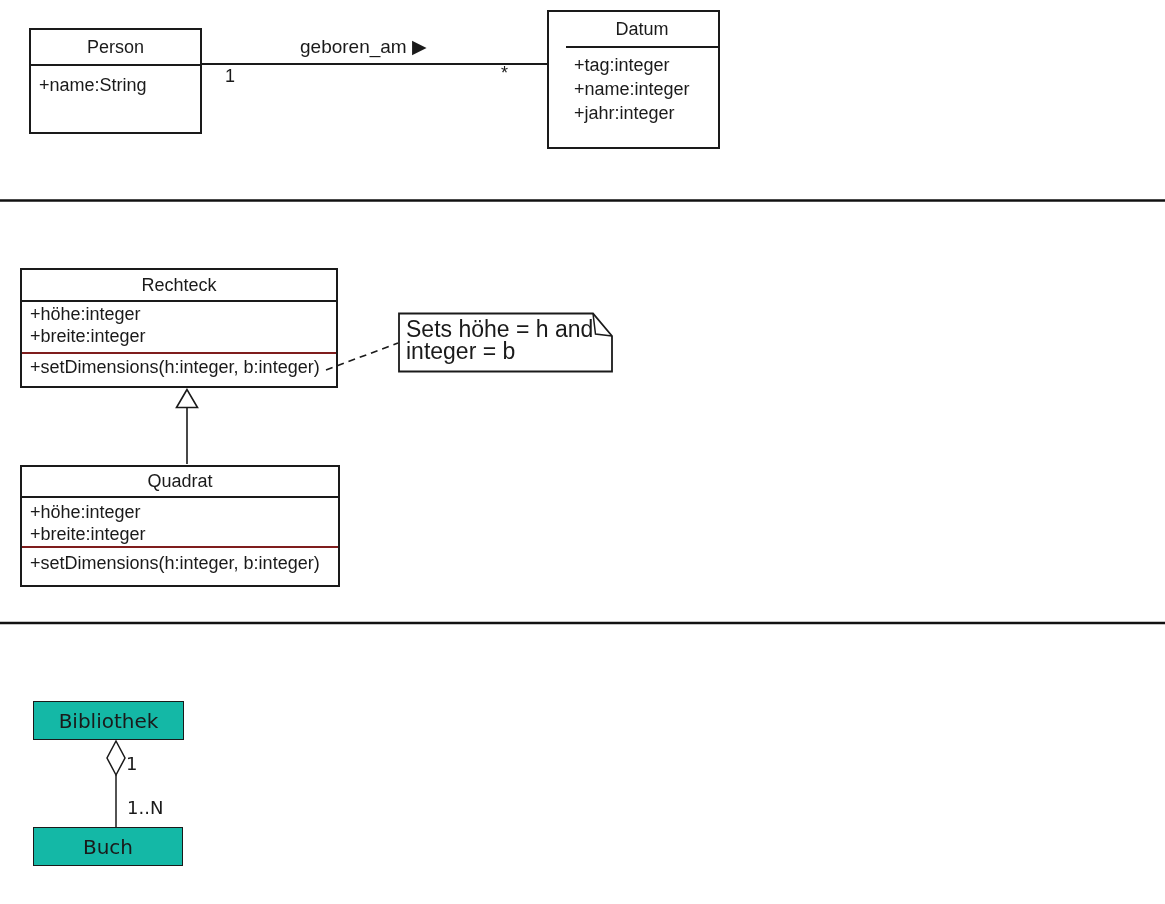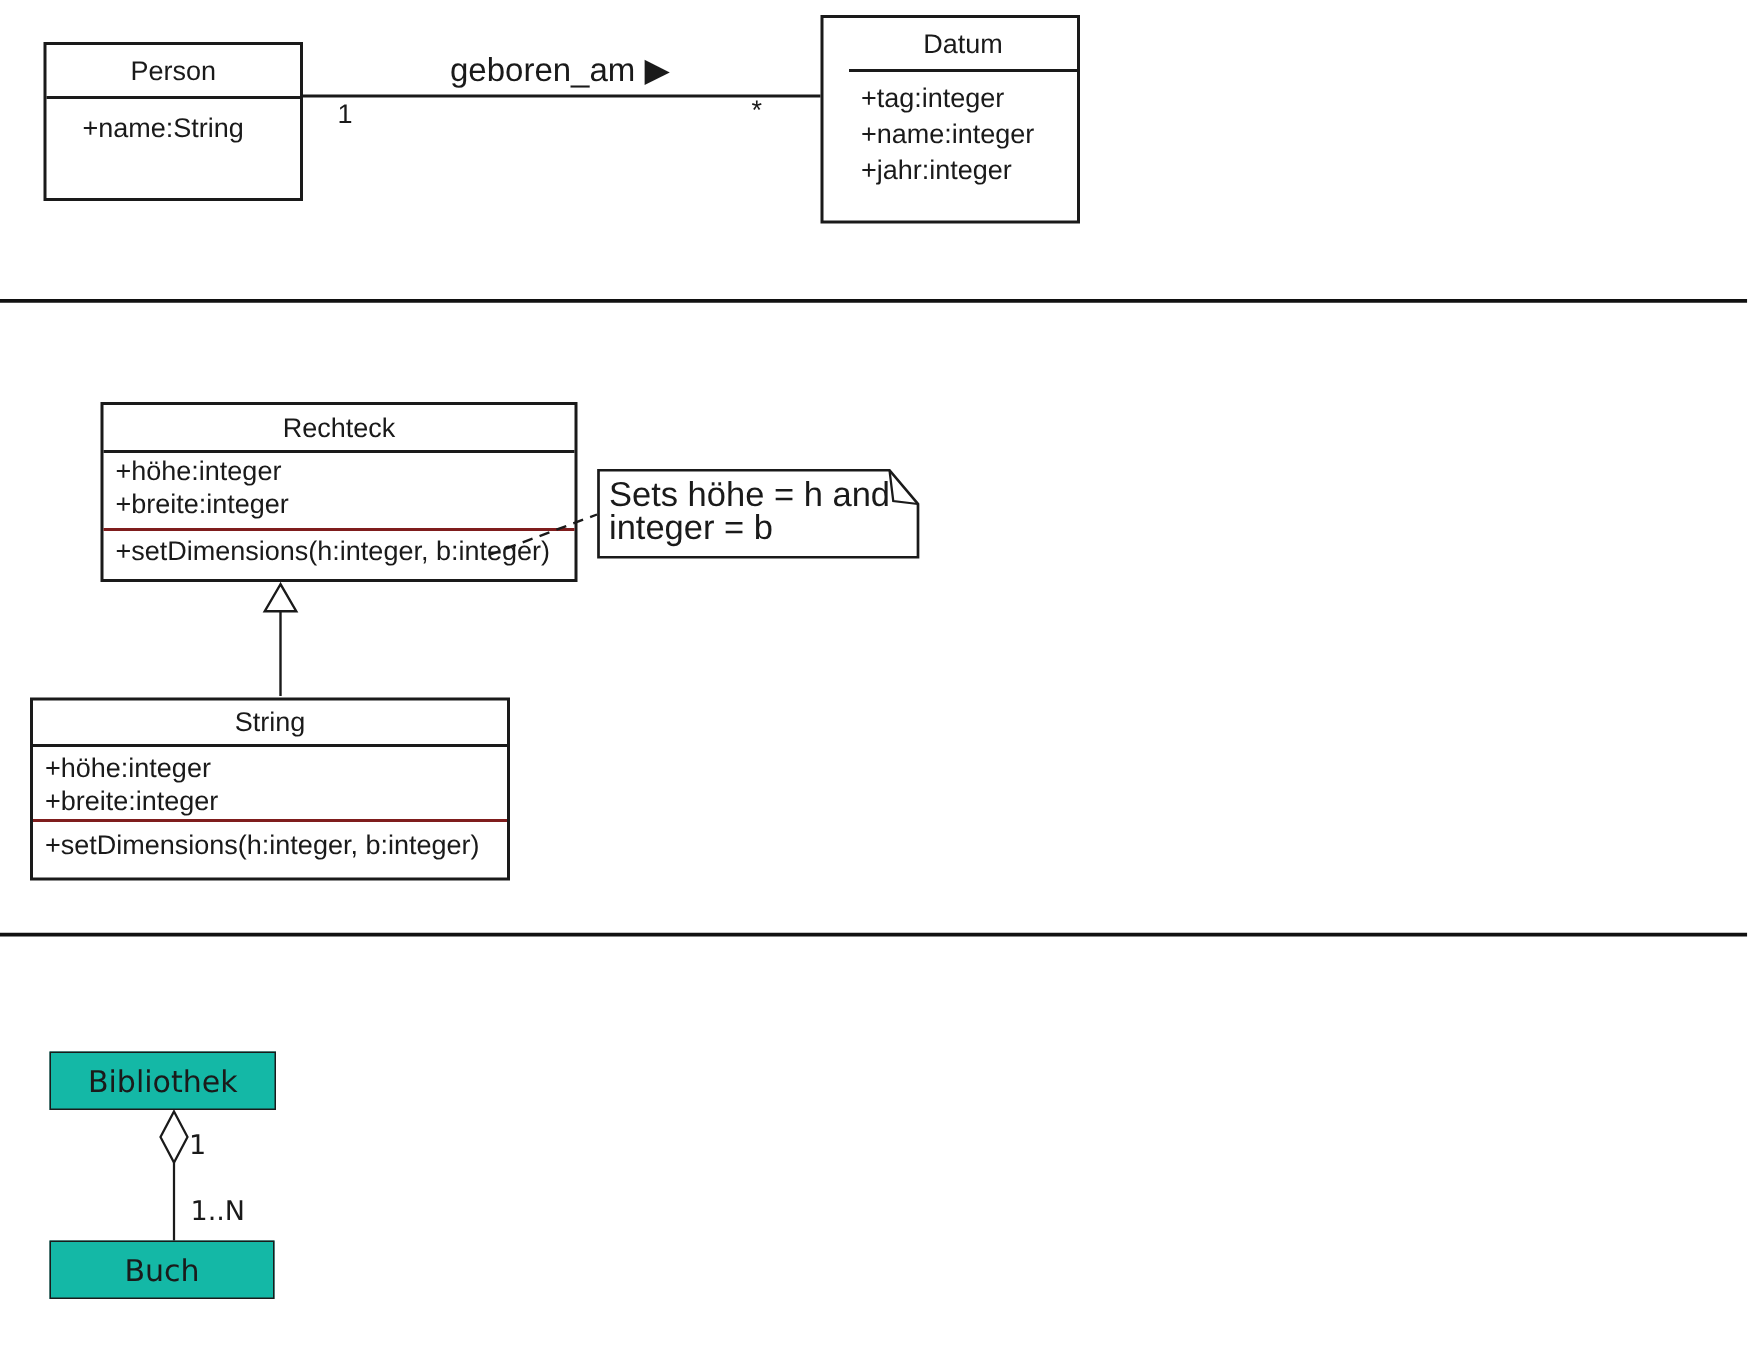--- a/index.html
+++ b/index.html
@@ -64,51 +64,51 @@
     pointer-events: none;
   }
 </style>
 </head>
 <body>
 
 <div class="canvas">
 
   <div class="uml-class" style="left:29px; top:28px; width:173px; height:106px;">
     <div class="uml-title" style="height:34px;">Person</div>
-    <div class="uml-compartment" style="padding:8px 0 0 8px;margin-left:16px;">
+    <div class="uml-compartment" style="padding:8px 0 0 8px;">
       <div>+name:String</div>
     </div>
   </div>
 
   <div class="uml-class" style="left:547px; top:10px; width:173px; height:139px;padding-left:17px;">
     <div class="uml-title" style="height:34px;">Datum</div>
     <div class="uml-compartment" style="padding:5px 0 0 8px; line-height:24px;">
       <div>+tag:integer</div>
       <div>+name:integer</div>
       <div>+jahr:integer</div>
     </div>
   </div>
 
-  <div class="floating-label" style="left:300px; top:36px; font-size:22px;text-align:center;">geboren_am ▶</div>
+  <div class="floating-label" style="left:300px; top:36px; font-size:19px;text-align:center;">geboren_am ▶</div>
   <div class="floating-label" style="left:225px; top:65px; font-size:18px;">1</div>
   <div class="floating-label" style="left:501px; top:62px; font-size:18px;">*</div>
 
-  <div class="uml-class" style="left:20px; top:268px; width:318px; height:120px;margin-left:47px;">
+  <div class="uml-class" style="left:20px; top:268px; width:318px; height:120px;">
     <div class="uml-title" style="height:30px;">Rechteck</div>
     <div class="uml-compartment with-divider" style="height:52px; padding:1px 0 0 8px;">
       <div>+höhe:integer</div>
       <div>+breite:integer</div>
     </div>
     <div class="uml-compartment" style="padding:2px 0 0 8px;">
       <div>+setDimensions(h:integer, b:integer)</div>
     </div>
   </div>
 
   <div class="uml-class" style="left:20px; top:465px; width:320px; height:122px;">
-    <div class="uml-title" style="height:29px;">String</div>
+    <div class="uml-title" style="height:29px;">Quadrat</div>
     <div class="uml-compartment with-divider" style="height:50px; padding:3px 0 0 8px;">
       <div>+höhe:integer</div>
       <div>+breite:integer</div>
     </div>
     <div class="uml-compartment" style="padding:4px 0 0 8px;">
       <div>+setDimensions(h:integer, b:integer)</div>
     </div>
   </div>
 
   <div class="note-text" style="left:406px; top:318px;">

